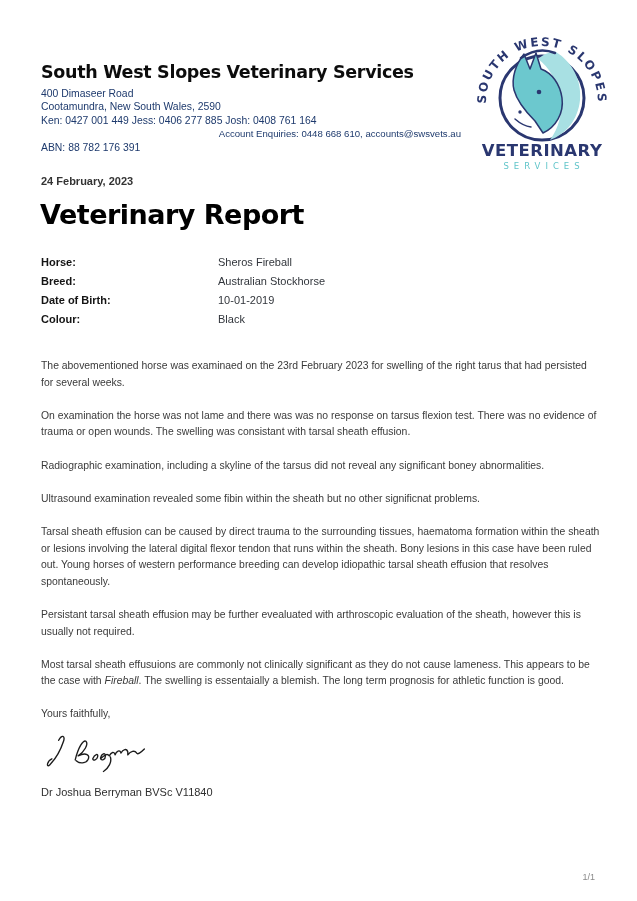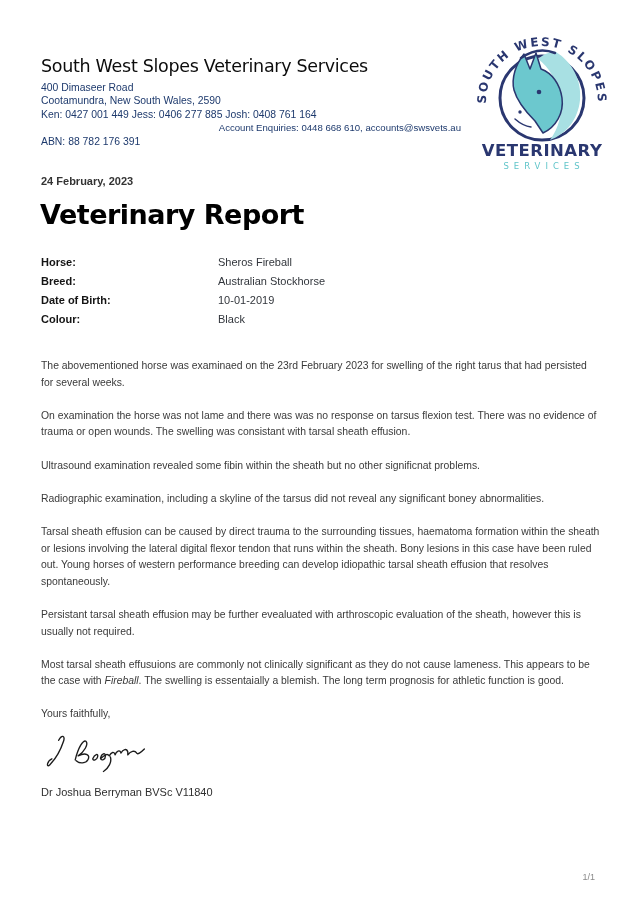--- a/index.html
+++ b/index.html
@@ -2,22 +2,22 @@
 <html><head>
 <meta charset="utf-8">
 <style>
   html,body{margin:0;padding:0;background:#fff;}
   .page{
     position:relative;width:637px;height:901px;background:#ffffff;overflow:hidden;
     font-family:"Liberation Sans","DejaVu Sans",sans-serif;color:#222;
   }
   
   .letterhead{position:absolute;top:52px;left:41px;width:420px;}
-  .practice-name{margin:4px 0 5px 0;font-family:"DejaVu Sans","Liberation Sans",sans-serif;
-    font-size:17.5px;font-weight:normal;color:#0c0c0c;letter-spacing:-0.3px;white-space:nowrap;}
+  .practice-name{margin:10px 0 5px 0;font-family:"DejaVu Sans","Liberation Sans",sans-serif;
+    font-size:17.5px;font-weight:bold;color:#0c0c0c;letter-spacing:-0.3px;white-space:nowrap;}
   .addr{font-size:10.4px;line-height:13.4px;color:#1e3a6d;}
   .addr.small{font-size:9.6px;text-align:right;}
   
   .logo{position:absolute;top:22px;left:472px;width:140px;height:162px;}
   
   .report-date{position:absolute;top:175px;left:41px;font-size:11px;color:#333;font-weight:bold;}
   .report-title{position:absolute;top:199px;left:40px;margin:0;
     font-family:"DejaVu Sans","Liberation Sans",sans-serif;
     font-size:27px;font-weight:bold;color:#000;letter-spacing:-0.5px;}
   
@@ -96,22 +96,22 @@
     </div>
     <div class="drow">
       <span class="dlabel">Colour:</span>
       <span class="dvalue">Black</span>
     </div>
   </div>
 
   <div class="bodytext">
     <p>The abovementioned horse was examinaed on the 23rd February 2023 for swelling of the right tarus that had persisted for several weeks.</p>
     <p>On examination the horse was not lame and there was was no response on tarsus flexion test. There was no evidence of trauma or open wounds. The swelling was consistant with tarsal sheath effusion.</p>
+    <p>Radiographic examination, including a skyline of the tarsus did not reveal any significant boney abnormalities.</p>
     <p>Ultrasound examination revealed some fibin within the sheath but no other significnat problems.</p>
-    <p>Radiographic examination, including a skyline of the tarsus did not reveal any significant boney abnormalities.</p>
     <p>Tarsal sheath effusion can be caused by direct trauma to the surrounding tissues, haematoma formation within the sheath or lesions involving the lateral digital flexor tendon that runs within the sheath. Bony lesions in this case have been ruled out. Young horses of western performance breeding can develop idiopathic tarsal sheath effusion that resolves spontaneously.</p>
     <p>Persistant tarsal sheath effusion may be further evealuated with arthroscopic evaluation of the sheath, however this is usually not required.</p>
     <p><span>Most tarsal sheath effusuions are commonly not clinically significant as they do not cause lameness. This appears to be the case with </span><i>Fireball</i><span>.  The swelling is essentaially a blemish. The long term prognosis for athletic function is good.</span></p>
     <p class="closing">Yours faithfully,</p>
   </div>
 
   <div class="signature">
     <svg width="112" height="44" viewBox="0 0 115 42" xmlns="http://www.w3.org/2000/svg">
       <g fill="none" stroke="#1c1c1c" stroke-width="1.4" stroke-linecap="round" stroke-linejoin="round">
         <path d="M13,9 C16,3 20,4 18,10 C15,19 10,28 4,34 C0,38 1,30 6,28"></path>

